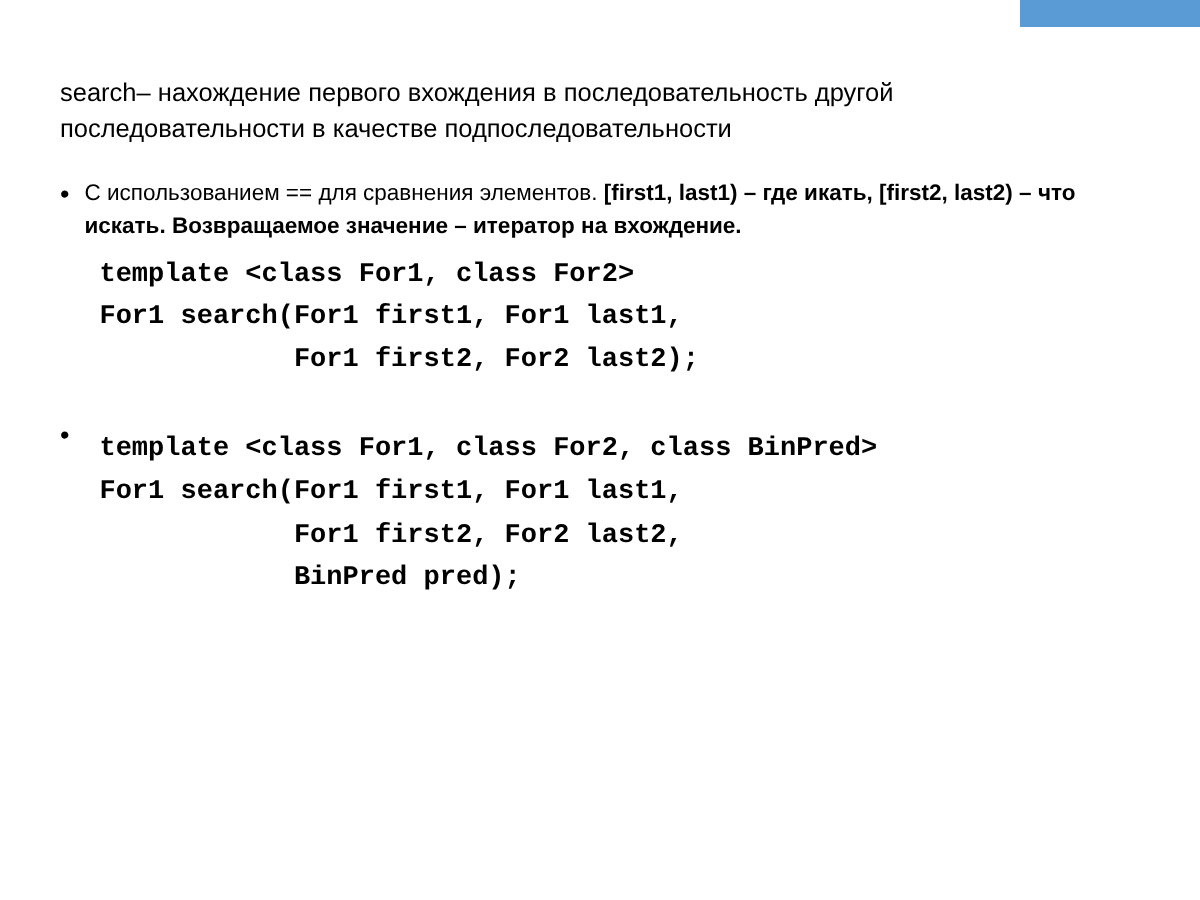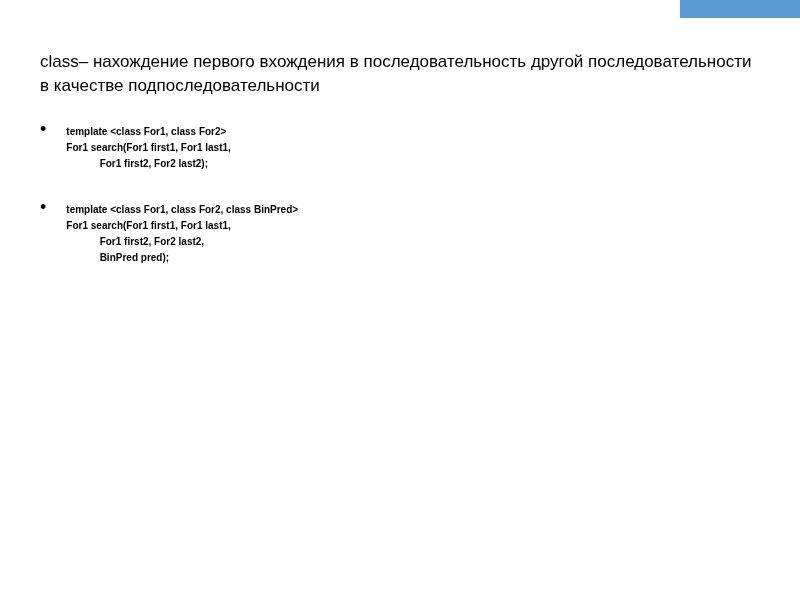--- a/index.html
+++ b/index.html
@@ -66,43 +66,46 @@
       font-size: 15px;
       line-height: 1.5;
       margin-bottom: 6px;
     }
 
     .bullet-text strong {
       font-weight: bold;
     }
 
     .code-block {
-      font-family: Liberation Sans, sans-serif;
-      font-size: 10px;
+      font-family: Liberation Mono, monospace;
+      font-size: 18px;
       font-weight: bold;
       line-height: 1.6;
       margin-top: 6px;
       margin-left: 10px;
       white-space: pre;
     }
   </style>
 </head>
 <body>
 
 <div class="top-bar"></div>
 
 <div class="content">
 
-  <div class="heading">class– нахождение первого вхождения в последовательность другой последовательности в качестве подпоследовательности</div>
+  <div class="heading">search– нахождение первого вхождения в последовательность другой последовательности в качестве подпоследовательности</div>
 
   <ul class="bullet-list">
 
     <li class="bullet-item">
       <span class="bullet-dot">•</span>
       <div class="bullet-content">
+        <div class="bullet-text">
+          <span>С использованием == для сравнения элементов.</span><strong> [first1, last1) – где икать, [first2, last2) – что искать. Возвращаемое значение – итератор на вхождение.</strong>
+        </div>
         <div class="code-block"><span>template &lt;class For1, class For2&gt;
 For1 search(For1 first1, For1 last1,
             For1 first2, For2 last2);</span></div>
       </div>
     </li>
 
     <li class="bullet-item">
       <span class="bullet-dot">•</span>
       <div class="bullet-content">
         <div class="code-block"><span>template &lt;class For1, class For2, class BinPred&gt;

